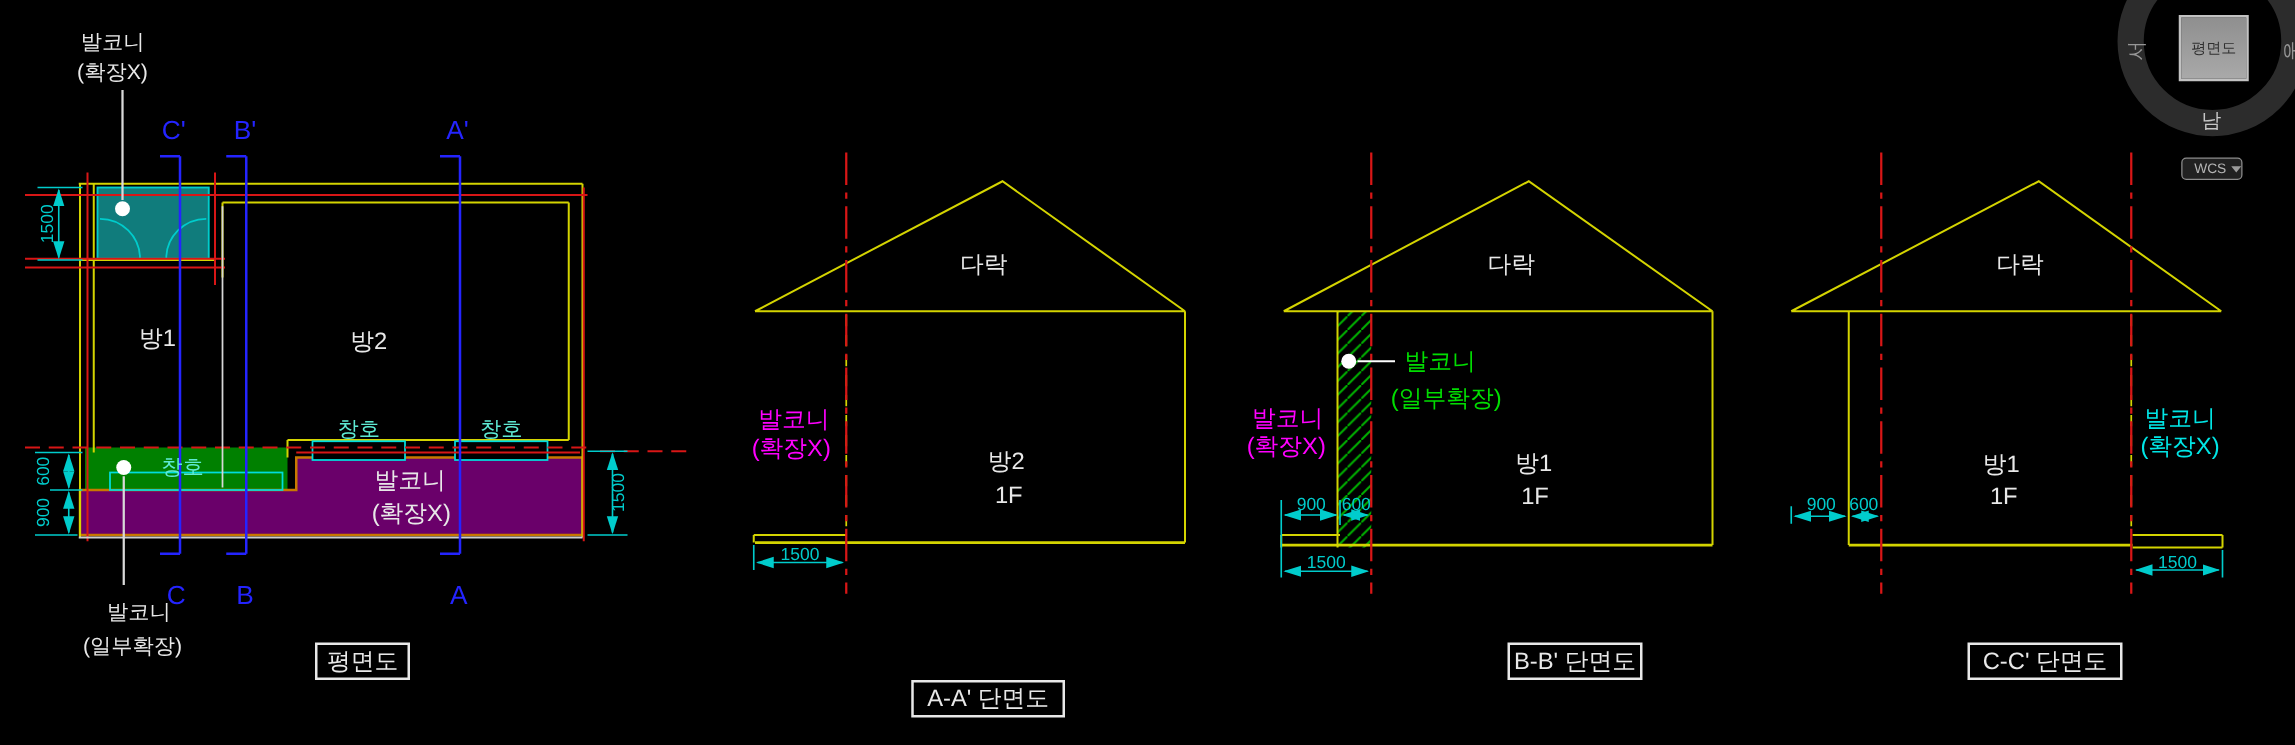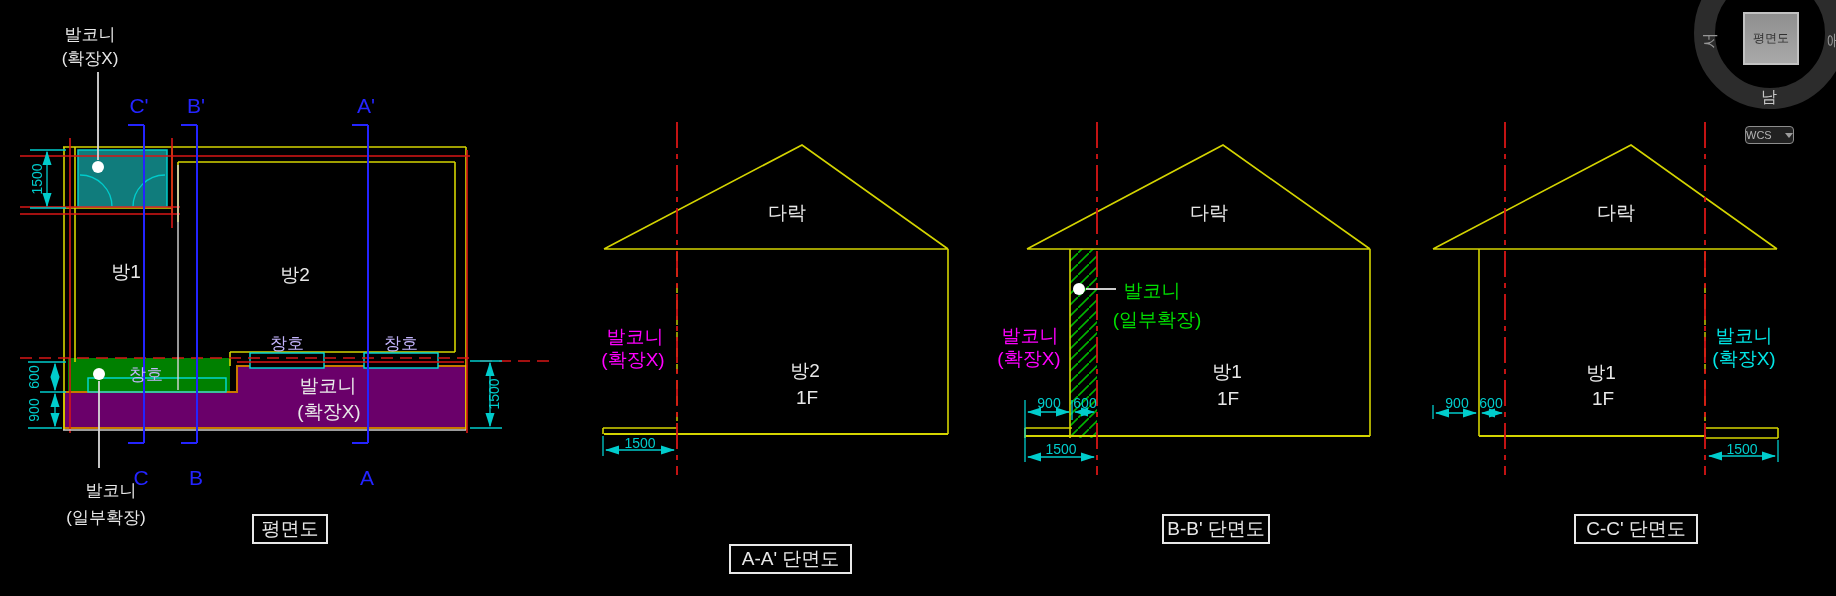--- a/index.html
+++ b/index.html
@@ -2,21 +2,21 @@
 <html><head>
 <meta charset="utf-8">
 <style>
   html,body{margin:0;padding:0;background:#000;}
   .canvas{
     position:relative;width:1836px;height:596px;background:#000;overflow:hidden;
     font-family:"Liberation Sans","DejaVu Sans",sans-serif;
   }
   .t{position:absolute;transform:translate(-50%,-50%);white-space:nowrap;line-height:1;}
   .w{color:#e8e8e8;}
-  .cy{color:#c4b5fd;}
+  .cy{color:#5eead4;}
   .mg{color:#ff00ff;}
   .gr{color:#00dd00;}
   .bl{color:#2424ff;}
   .f19{font-size:19px;}
   .f17{font-size:17px;}
   .f21{font-size:21px;}
   .dim{font-size:14px;color:#00cccc;}
   .vdim{transform:translate(-50%,-50%) rotate(-90deg);}
   .titlebox{
     position:absolute;border:2px solid #e8e8e8;color:#e8e8e8;
@@ -34,21 +34,21 @@
     background:linear-gradient(180deg,#8f8f8f,#a9a9a9);
     border:2px solid #c2c2c2;box-sizing:border-box;
     display:flex;align-items:center;justify-content:center;
     font-size:12px;color:#2f2f2f;
   }
   .vc-side{position:absolute;color:#969696;font-size:16px;}
   .vc-south{position:absolute;color:#c6c6c6;font-size:16px;transform:translate(-50%,-50%);}
   .wcs{
     position:absolute;left:1745px;top:126px;width:49px;height:18px;
     border:1px solid #8d8d8d;border-radius:4px;background:rgba(110,110,110,.30);
-    display:flex;align-items:center;justify-content:space-between;gap:4px;
+    display:flex;align-items:center;justify-content:flex-end;gap:4px;
     font-size:11px;color:#b4b4b4;box-sizing:border-box;
   }
   .wcs-arrow{
     width:0;height:0;border-left:4px solid transparent;border-right:4px solid transparent;
     border-top:5px solid #9c9c9c;
   }
 </style>
 </head>
 <body>
 
@@ -173,21 +173,21 @@
   <div class="t w f19" style="left:1209px;top:212px">다락</div>
   <div class="t gr f19" style="left:1152px;top:290px">발코니</div>
   <div class="t gr f19" style="left:1157px;top:319px">(일부확장)</div>
   <div class="t mg f19" style="left:1030px;top:335px">발코니</div>
   <div class="t mg f19" style="left:1029px;top:358px">(확장X)</div>
   <div class="t w f19" style="left:1227px;top:371px">방1</div>
   <div class="t w f19" style="left:1228px;top:398px">1F</div>
   <div class="t dim" style="left:1049px;top:403px">900</div>
   <div class="t dim" style="left:1085px;top:403px">600</div>
   <div class="t dim" style="left:1061px;top:449px">1500</div>
-  <div class="titlebox" style="left:1162px;top:514px;width:108px;height:30px">B-B' 단면도</div>
+  <div class="titlebox" style="left:1206px;top:514px;width:108px;height:30px">B-B' 단면도</div>
 
   <div class="t w f19" style="left:1616px;top:212px">다락</div>
   <div class="t f19" style="left:1744px;top:335px;color:#00e5e5">발코니</div>
   <div class="t f19" style="left:1744px;top:358px;color:#00e5e5">(확장X)</div>
   <div class="t w f19" style="left:1601px;top:372px">방1</div>
   <div class="t w f19" style="left:1603px;top:398px">1F</div>
   <div class="t dim" style="left:1457px;top:403px">900</div>
   <div class="t dim" style="left:1491px;top:403px">600</div>
   <div class="t dim" style="left:1742px;top:449px">1500</div>
   <div class="titlebox" style="left:1574px;top:514px;width:124px;height:30px">C-C' 단면도</div>

